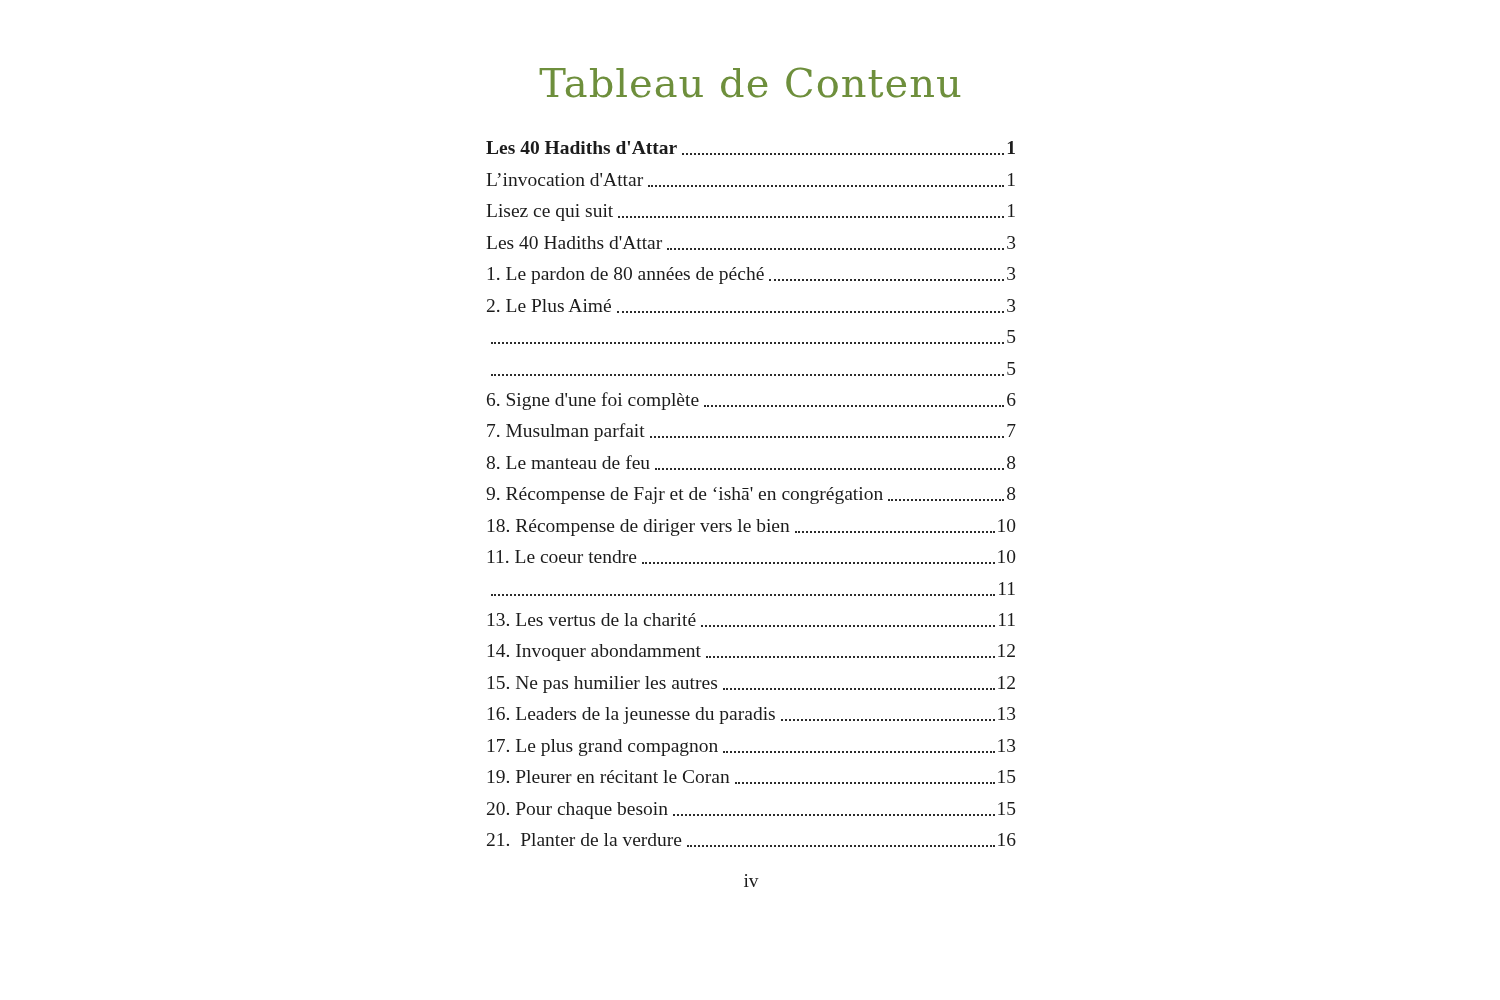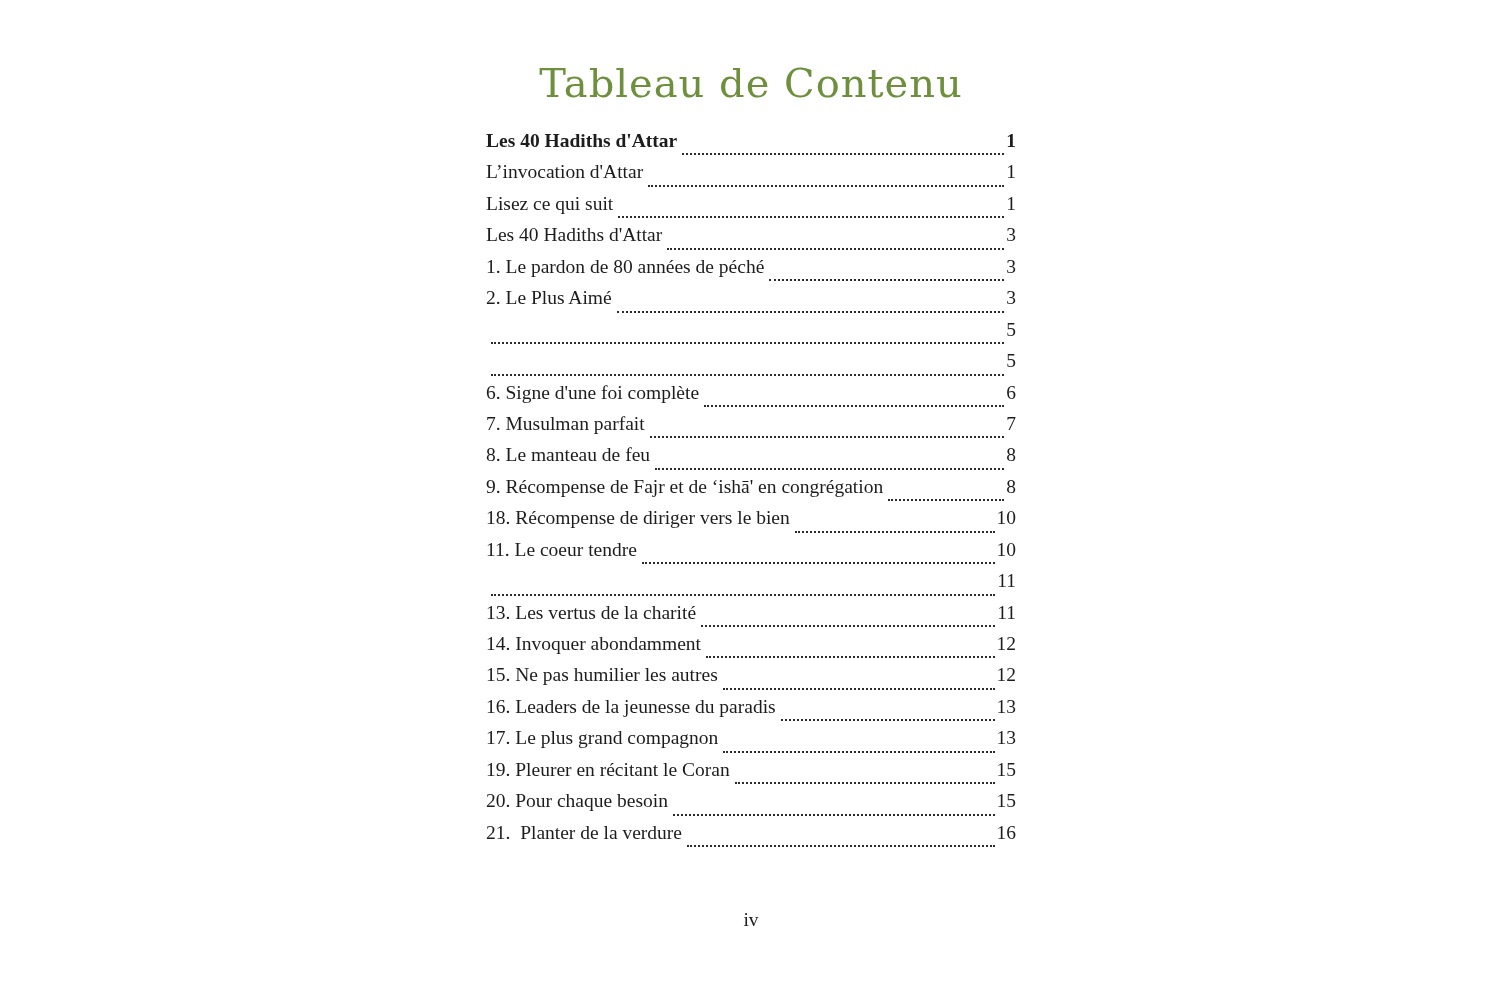--- a/index.html
+++ b/index.html
@@ -29,20 +29,21 @@
     white-space: nowrap;
   }
   .toc {
     position: absolute;
     top: 129px;
     left: 486px;
     width: 530px;
   }
   .toc-row {
     display: flex;
+    align-items: flex-end;
     height: 31.45px;
     font-size: 19.5px;
     line-height: 24px;
     cursor: pointer;
   }
   .toc-row.bold .toc-label,
   .toc-row.bold .toc-page {
     font-weight: bold;
   }
   .toc-label {
@@ -54,21 +55,21 @@
     border-bottom: 2px dotted #2b2b2b;
     margin: 0 2px 5px 5px;
     min-width: 10px;
   }
   .toc-page {
     flex: 0 0 auto;
     text-align: right;
   }
   .page-footer {
     position: absolute;
-    top: 909px;
+    top: 870px;
     left: 486px;
     width: 530px;
     text-align: center;
     font-size: 19.5px;
   }
 </style>
 </head>
 <body>
 
 <div class="page">

